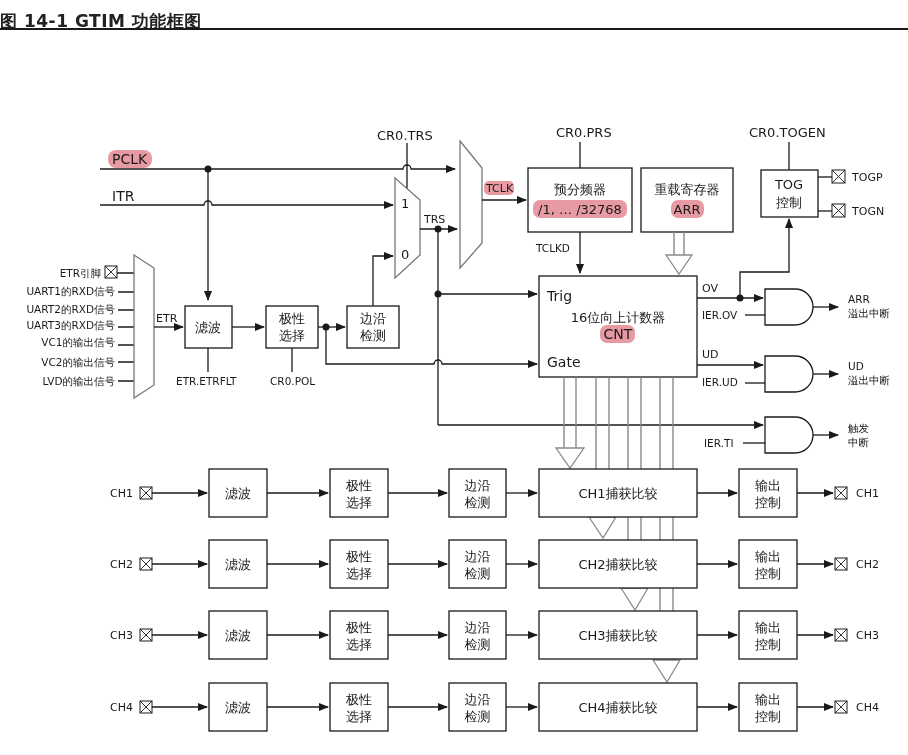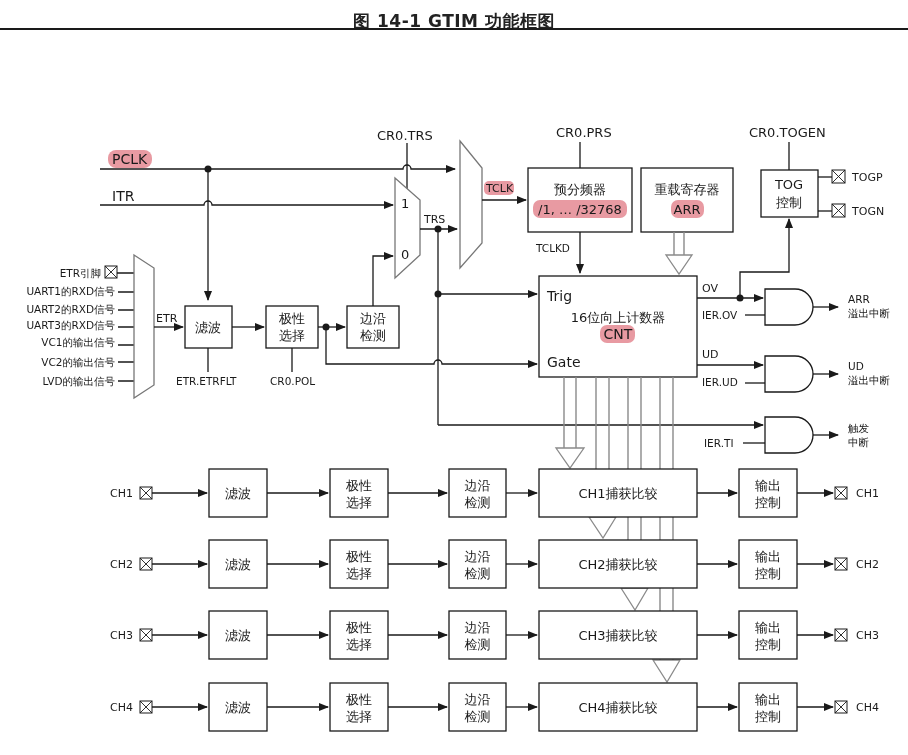--- a/index.html
+++ b/index.html
@@ -1,18 +1,18 @@
 <!DOCTYPE html>
 <html><head>
 <meta charset="utf-8">
 <style>
   html, body { margin: 0; padding: 0; background: #ffffff; }
   body { width: 908px; height: 755px; position: relative; overflow: hidden;
          font-family: "DejaVu Sans", "Liberation Sans", sans-serif; color: #1a1a1a; }
-  #title { position: absolute; left: 0; top: 10px; width: 908px; text-align: center;
+  #title { position: absolute; left: 0; top: 10px; width: 908px; 
            font-size: 17px; font-weight: bold; color: #222; letter-spacing: 0.5px; }
   #title-rule { position: absolute; left: 0; top: 28px; width: 908px; height: 2px; background: #1a1a1a; }
   svg { position: absolute; left: 0; top: 0; }
   .ln { stroke: #1a1a1a; stroke-width: 1.3; fill: none; }
   .gl { stroke: #8a8a8a; stroke-width: 1.4; fill: none; }
   .bx { stroke: #1a1a1a; stroke-width: 1.3; fill: #ffffff; }
   .mux { stroke: #777; stroke-width: 1.3; fill: #ffffff; }
   .t { font-family: "DejaVu Sans", "Liberation Sans", sans-serif; fill: #1a1a1a; }
   .hl { fill: #e89aa2; }
 </style>

